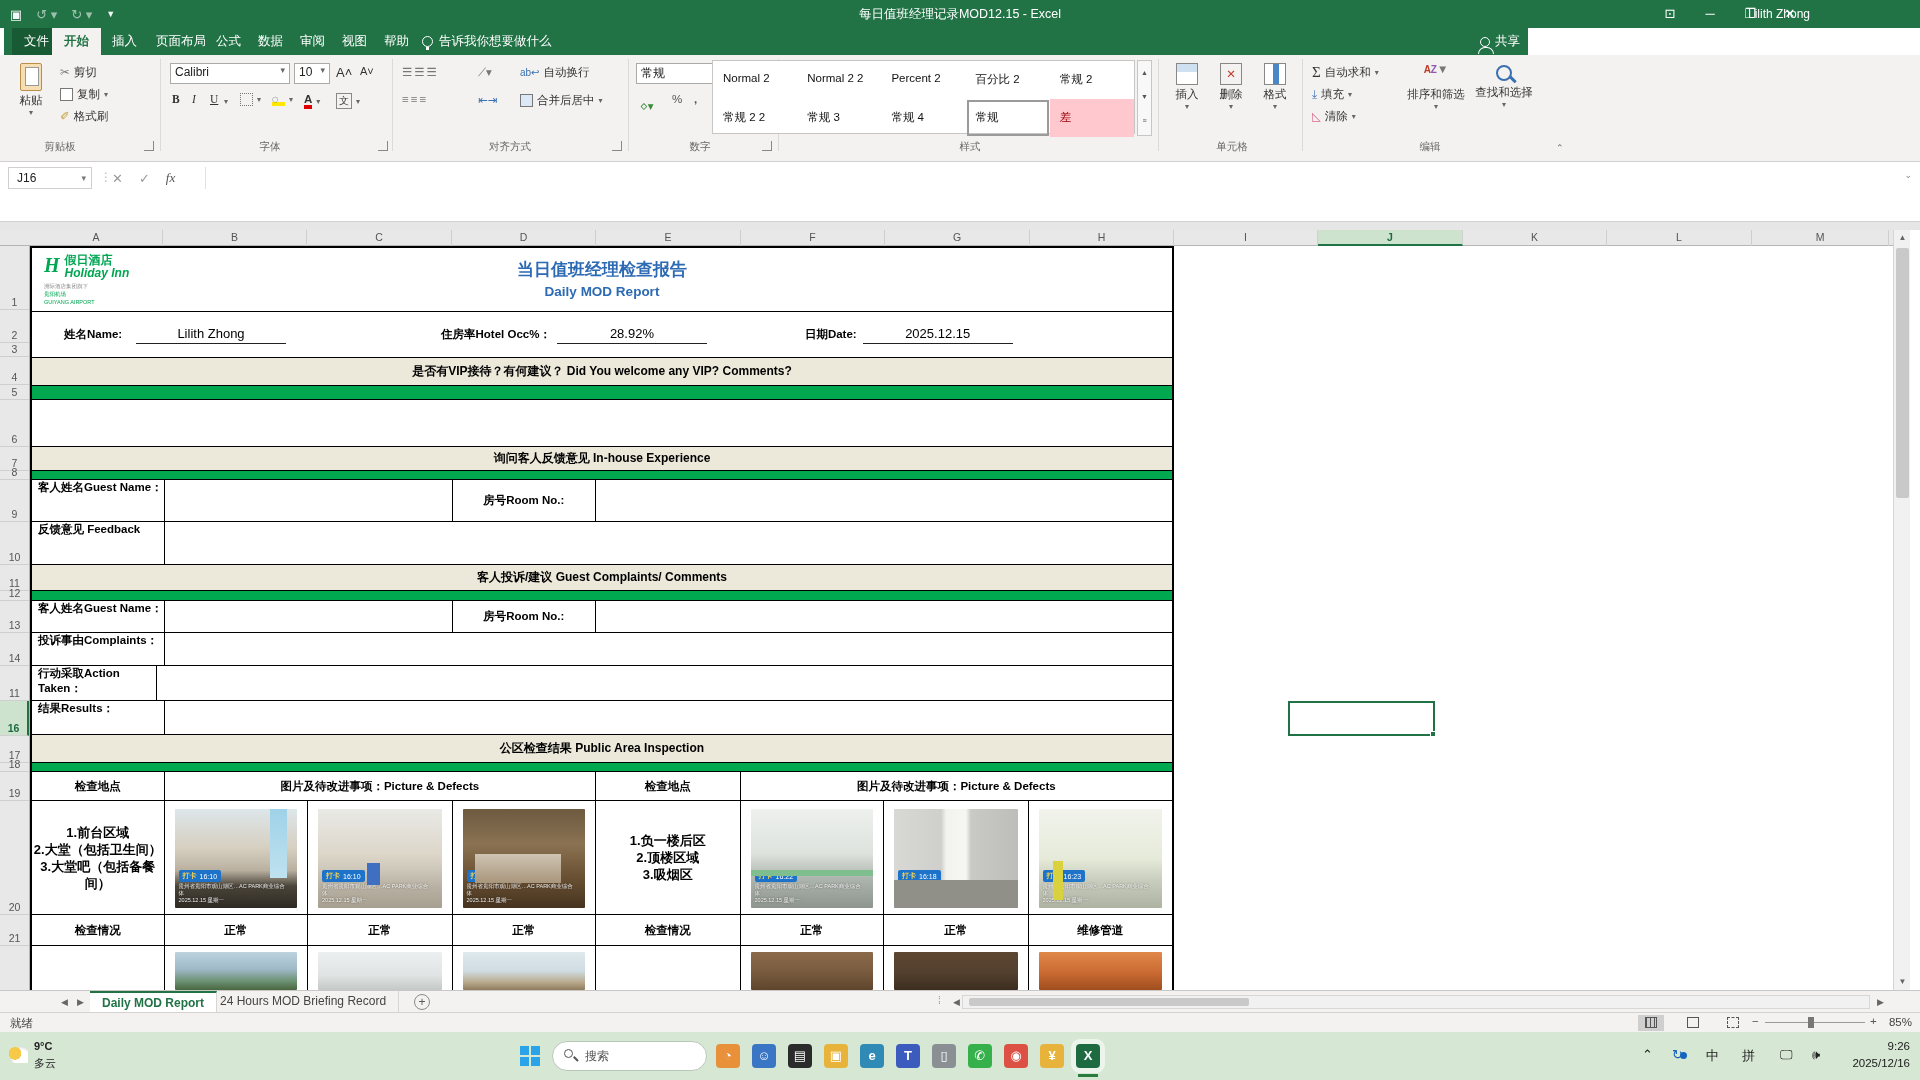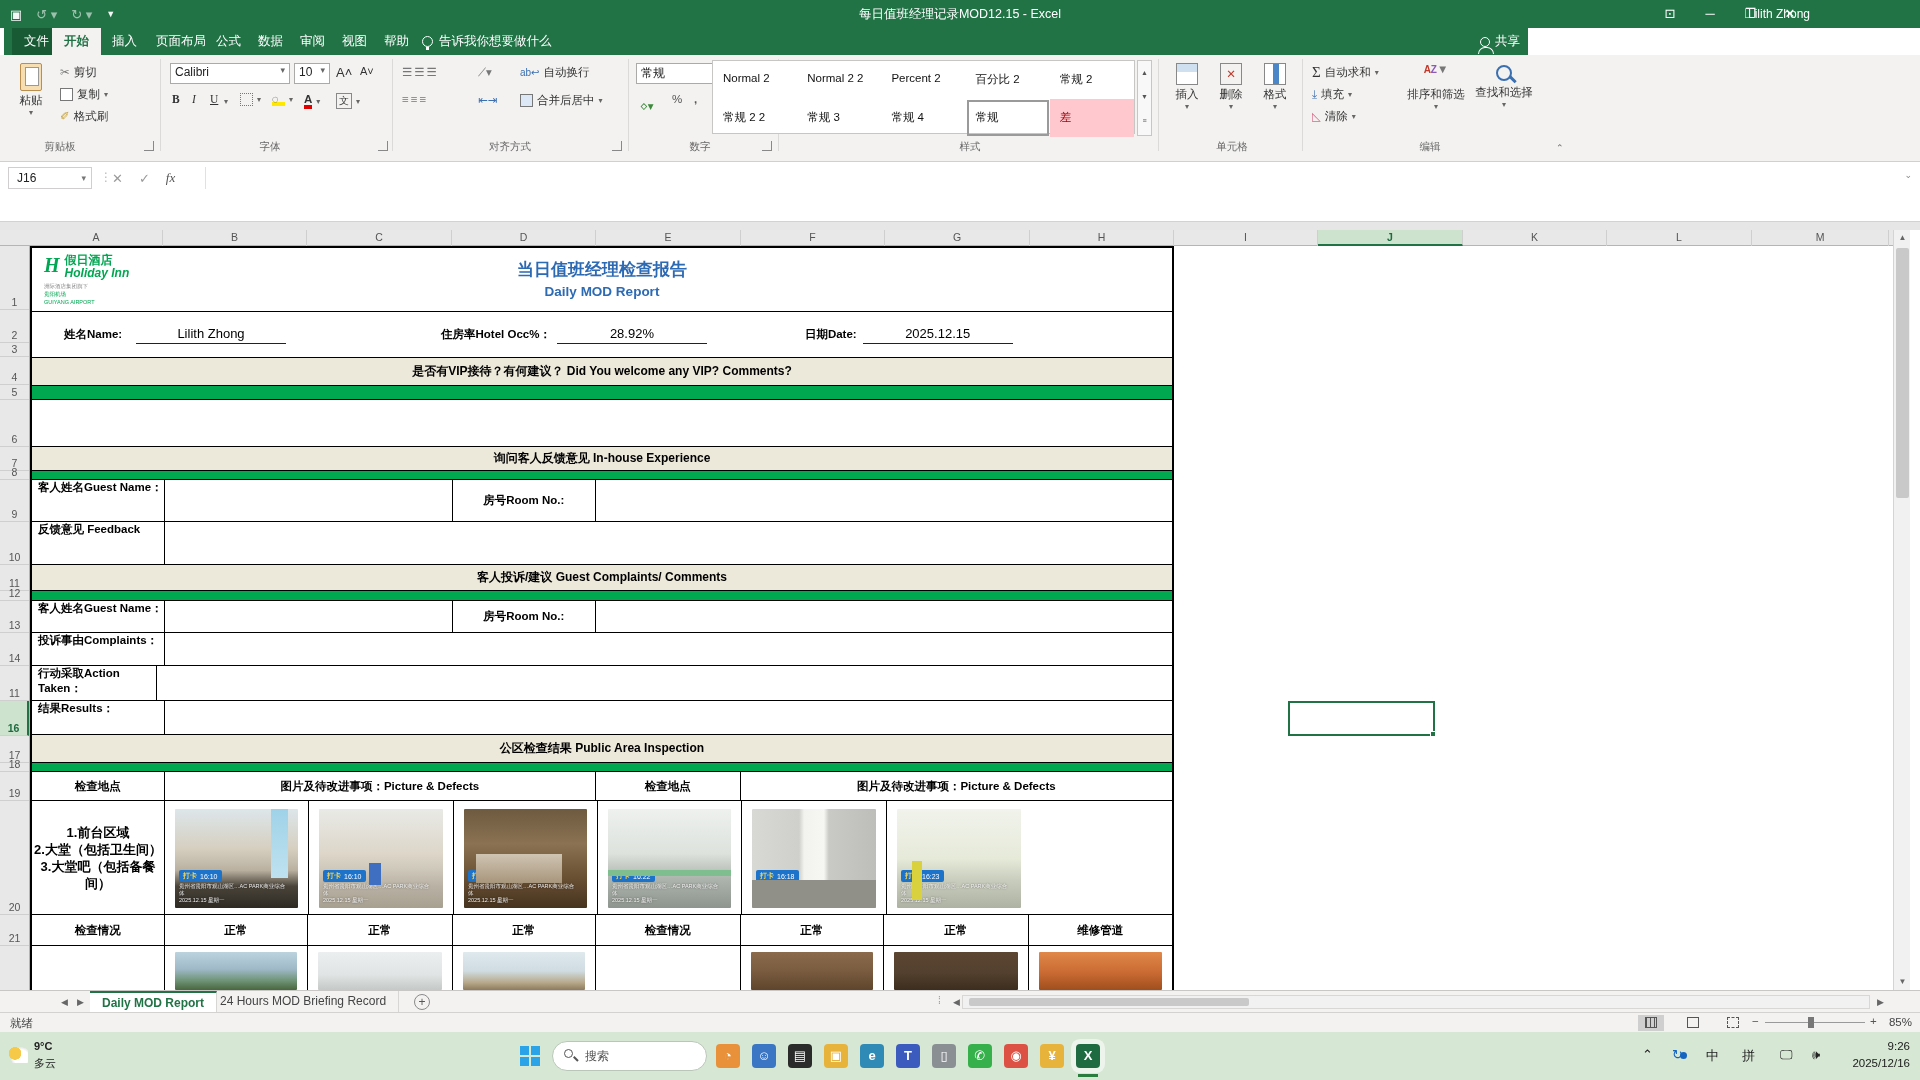--- a/index.html
+++ b/index.html
@@ -537,20 +537,25 @@
       <div class="fcell" style="width:144px">
           <div class="photo ph3">
             <div class="badge">
               <b>打卡</b>
               <span>16:09</span>
             </div>
             <div class="wm" style="white-space: pre-line;">贵州省贵阳市观山湖区…AC PARK商业综合体
 2025.12.15 星期一</div>
           </div>
         </div>
+      <div class="fcell ctr" style="width:145px">
+          <div class="loctext">1.负一楼后区
+2.顶楼区域
+3.吸烟区</div>
+        </div>
       <div class="fcell" style="width:144px">
           <div class="photo ph4">
             <div class="badge">
               <b>打卡</b>
               <span>16:22</span>
             </div>
             <div class="wm" style="white-space: pre-line;">贵州省贵阳市观山湖区…AC PARK商业综合体
 2025.12.15 星期一</div>
           </div>
         </div>

